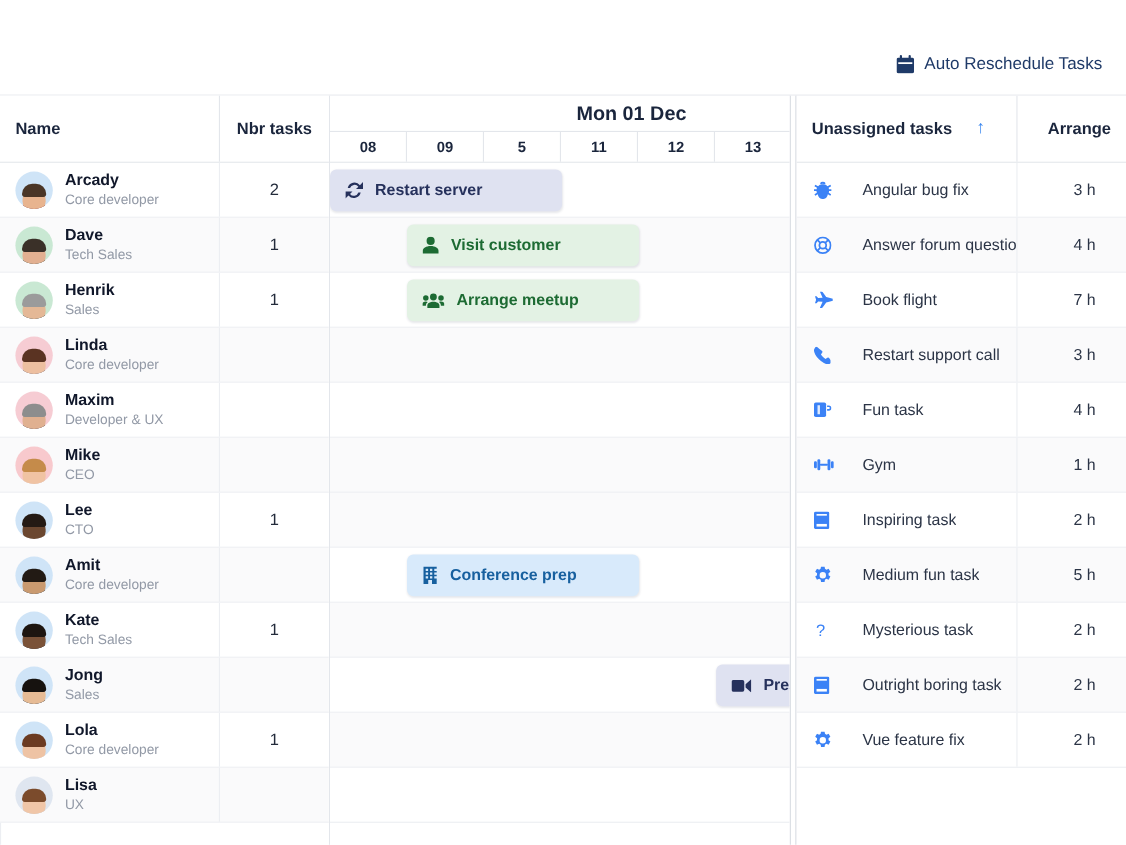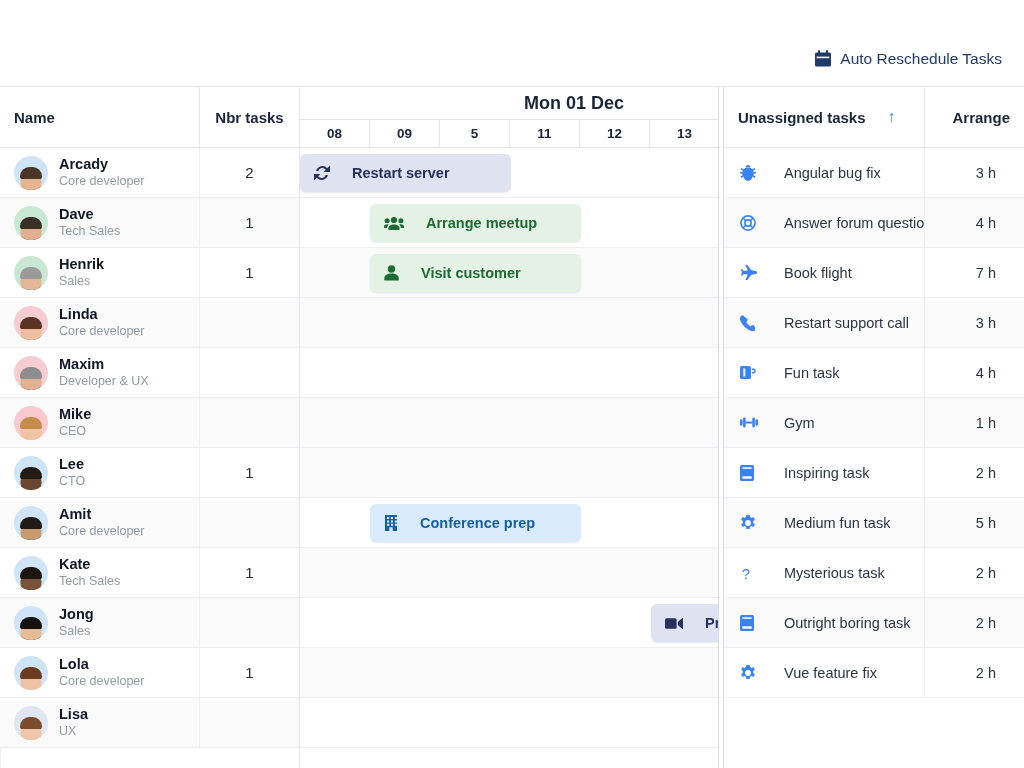--- a/index.html
+++ b/index.html
@@ -214,21 +214,21 @@
   }
   .tl-row.alt { background: #fafafb; }
 
   .bar {
     position: absolute;
     height: 38px;
     top: 6px;
     border-radius: 6px;
     display: flex;
     align-items: center;
-    gap: 22px;
+    gap: 11px;
     padding: 0 14px;
     font-size: 14.5px;
     font-weight: bold;
     white-space: nowrap;
     box-shadow: 0 1px 2px rgba(20,30,60,.10);
     cursor: pointer;
     overflow: hidden;
   }
   .bar .bic { display: flex; align-items: center; flex: 0 0 auto; }
 
@@ -541,46 +541,46 @@
         <div class="tl-row">
           <div class="bar" style="left: 0px; width: 211px; background: rgb(223, 226, 241); color: rgb(38, 49, 92);">
             <span class="bic">
               <svg width="16" height="16" viewBox="0 0 16 16" fill="currentColor">
                 <path d="M13.2 3.3A6.4 6.4 0 0 0 2.1 6h2.1A4.4 4.4 0 0 1 11.8 4.7L9.6 6.9H16V.5l-2.8 2.8zM4.2 11.3A4.4 4.4 0 0 0 11.8 10h2.1A6.4 6.4 0 0 1 2.8 12.7L0 15.5V9.1h6.4l-2.2 2.2z"></path>
               </svg>
             </span>
             <span class="blabel">Restart server</span>
           </div>
         </div>
+        <div class="tl-row alt">
+          <div class="bar" style="left: 70px; width: 211px; background: rgb(227, 242, 228); color: rgb(29, 107, 51);">
+            <span class="bic">
+              <svg width="15" height="16" viewBox="0 0 15 16" fill="currentColor">
+                <circle cx="7.5" cy="4" r="3.7"></circle>
+                <path d="M7.5 8.6c-4.1 0-7.2 2-7.2 4.3v2.5h14.4v-2.5c0-2.3-3.1-4.3-7.2-4.3z"></path>
+              </svg>
+            </span>
+            <span class="blabel">Visit customer</span>
+          </div>
+        </div>
         <div class="tl-row">
           <div class="bar" style="left: 70px; width: 211px; background: rgb(227, 242, 228); color: rgb(29, 107, 51);">
             <span class="bic">
               <svg width="20" height="15" viewBox="0 0 20 15" fill="currentColor">
                 <circle cx="10" cy="4" r="3.1"></circle>
                 <circle cx="3.1" cy="4.8" r="2.5"></circle>
                 <circle cx="16.9" cy="4.8" r="2.5"></circle>
                 <path d="M10 8.4c-3.1 0-5.5 1.5-5.5 3.3v2.4h11v-2.4c0-1.8-2.4-3.3-5.5-3.3z"></path>
                 <path d="M3.1 8.2c-1.9 0-3.1 1-3.1 2.2v1.6h3.2v-.3c0-1.2.6-2.3 1.7-3.1a6.9 6.9 0 0 0-1.8-.4z"></path>
                 <path d="M16.9 8.2c-.6 0-1.2.1-1.8.4 1.1.8 1.7 1.9 1.7 3.1v.3H20v-1.6c0-1.2-1.2-2.2-3.1-2.2z"></path>
               </svg>
             </span>
             <span class="blabel">Arrange meetup</span>
           </div>
         </div>
-        <div class="tl-row alt">
-          <div class="bar" style="left: 70px; width: 211px; background: rgb(227, 242, 228); color: rgb(29, 107, 51);">
-            <span class="bic">
-              <svg width="15" height="16" viewBox="0 0 15 16" fill="currentColor">
-                <circle cx="7.5" cy="4" r="3.7"></circle>
-                <path d="M7.5 8.6c-4.1 0-7.2 2-7.2 4.3v2.5h14.4v-2.5c0-2.3-3.1-4.3-7.2-4.3z"></path>
-              </svg>
-            </span>
-            <span class="blabel">Visit customer</span>
-          </div>
-        </div>
         <div class="tl-row alt"></div>
         <div class="tl-row"></div>
         <div class="tl-row alt"></div>
         <div class="tl-row alt"></div>
         <div class="tl-row">
           <div class="bar" style="left: 70px; width: 211px; background: rgb(216, 234, 251); color: rgb(23, 96, 159);">
             <span class="bic">
               <svg width="14" height="16" viewBox="0 0 14 16" fill="currentColor">
                 <path d="M1 0h12v16H1V0zm2 2v2h2.2V2H3zm3.9 0v2H9V2H6.9zm3.9 0v2H13V2h-2.2zM3 5.4v2h2.2v-2H3zm3.9 0v2H9v-2H6.9zm3.9 0v2H13v-2h-2.2zM3 8.8v2h2.2v-2H3zm3.9 0v2H9v-2H6.9zm3.9 0v2H13v-2h-2.2zM5.3 12.3v3.7h3.4v-3.7H5.3z"></path>
               </svg>

